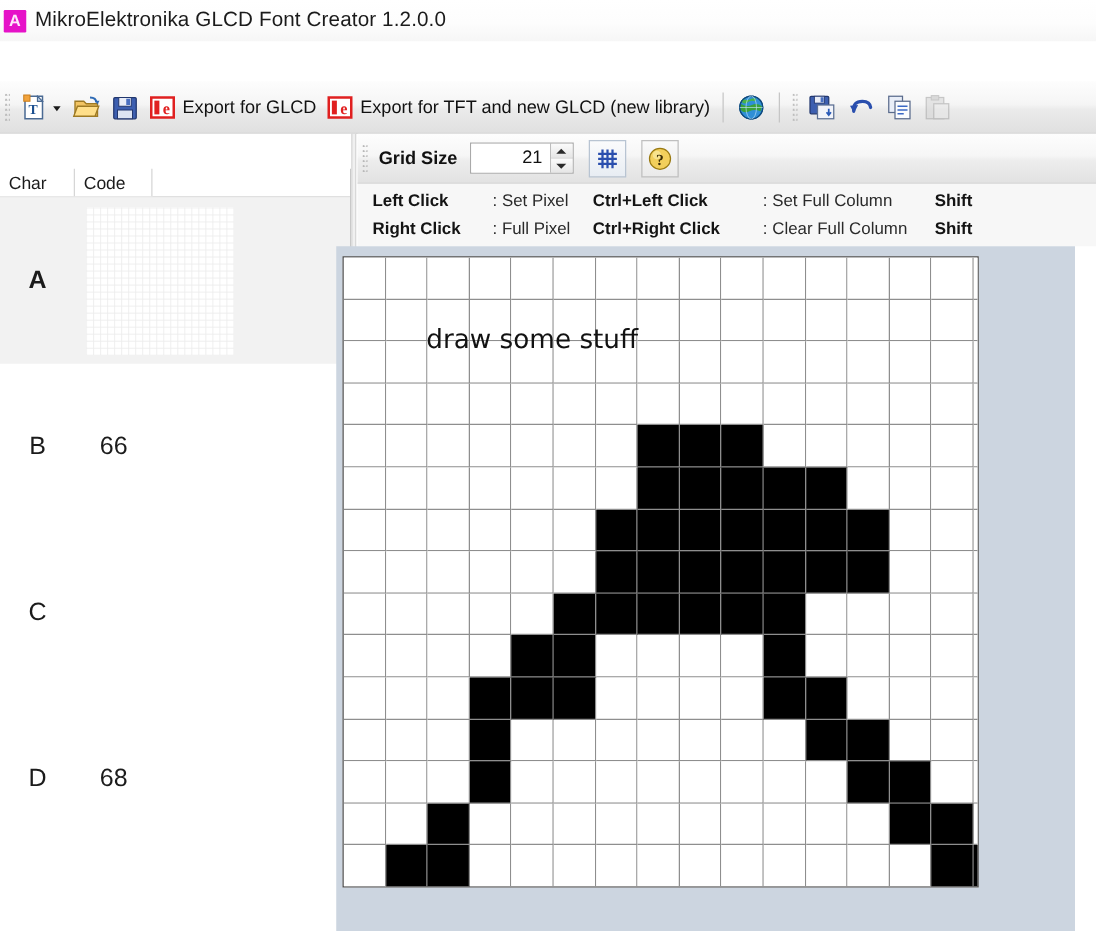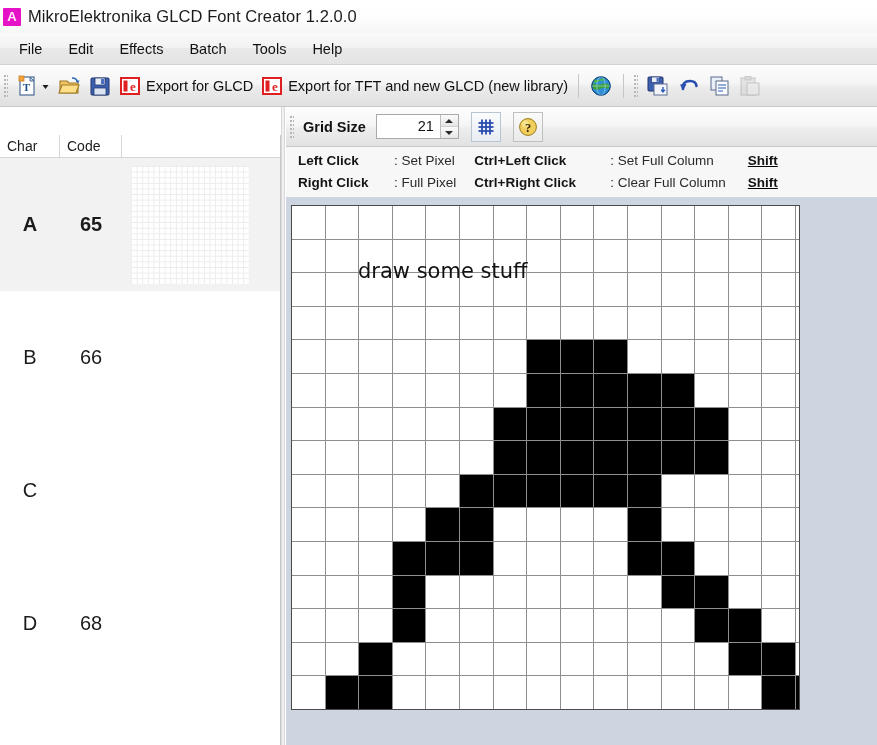--- a/index.html
+++ b/index.html
@@ -321,25 +321,25 @@
     align-items: center;
     font-size: 13.5px;
     line-height: 20px;
   }
   .lg-key { font-weight: bold; color: #141414; }
   .lg-val { color: #2a2a2a; }
   .c1 { margin-left: 12px; }
   .c1 .lg-key { width: 96px; }
   .c2 { margin-left: 18px; }
   .c2 .lg-key { width: 136px; }
-  .c3 { margin-left: 22px; text-decoration: underline; }
+  .c3 { margin-left: 22px; }
 
   .canvas-area {
     position: absolute;
-    left: 286px; top: 197px;
+    left: 269px; top: 197px;
     width: 591px; height: 548px;
     background: #ccd5e0;
     box-sizing: border-box;
     text-align: right;
   }
   .grid-outer {
     position: absolute;
     left: 5px; top: 8px;
     width: 509px; height: 505px;
     background: #ffffff;
@@ -378,28 +378,20 @@
 
 <div id="app">
 
   <div class="titlebar">
     <div class="app-icon">
       <div class="letter">A</div>
     </div>
     <div class="title-text">MikroElektronika GLCD Font Creator 1.2.0.0</div>
   </div>
 
-  <div class="menubar">
-    <div class="menu-item">File</div>
-    <div class="menu-item">Edit</div>
-    <div class="menu-item">Effects</div>
-    <div class="menu-item">Batch</div>
-    <div class="menu-item">Tools</div>
-    <div class="menu-item">Help</div>
-  </div>
 
   <div class="toolbar">
     <div class="grip"></div>
 
     <div class="tb-btn">
       <svg class="icon" width="22" height="22" viewBox="0 0 22 22">
         <rect x="3" y="2" width="14" height="18" fill="#ffffff" stroke="#4a6a93" stroke-width="1.2"></rect>
         <path d="M13 2 L17 6 L13 6 Z" fill="#c9dcf0" stroke="#4a6a93" stroke-width="1"></path>
         <text x="9.5" y="16" font-size="11" font-weight="bold" fill="#1b4f8f" text-anchor="middle" font-family="Liberation Serif, serif">T</text>
         <rect x="2" y="1" width="5" height="5" fill="#f2a33c" stroke="#c87d1c" stroke-width="0.8"></rect>
@@ -500,21 +492,20 @@
   <div class="left-panel">
 
     <div class="charset-table">
       <div class="ct-head">
         <div class="th th-char">Char</div>
         <div class="th th-code">Code</div>
       </div>
 
       <div class="ct-row selected">
         <div class="ct-cell-char">A</div>
-        <div class="ct-cell-code">65</div>
         <div class="ct-cell-glcd">
           <div class="mini-grid"></div>
         </div>
       </div>
 
       <div class="ct-row">
         <div class="ct-cell-char">B</div>
         <div class="ct-cell-code">66</div>
         <div class="ct-cell-glcd"></div>
       </div>

